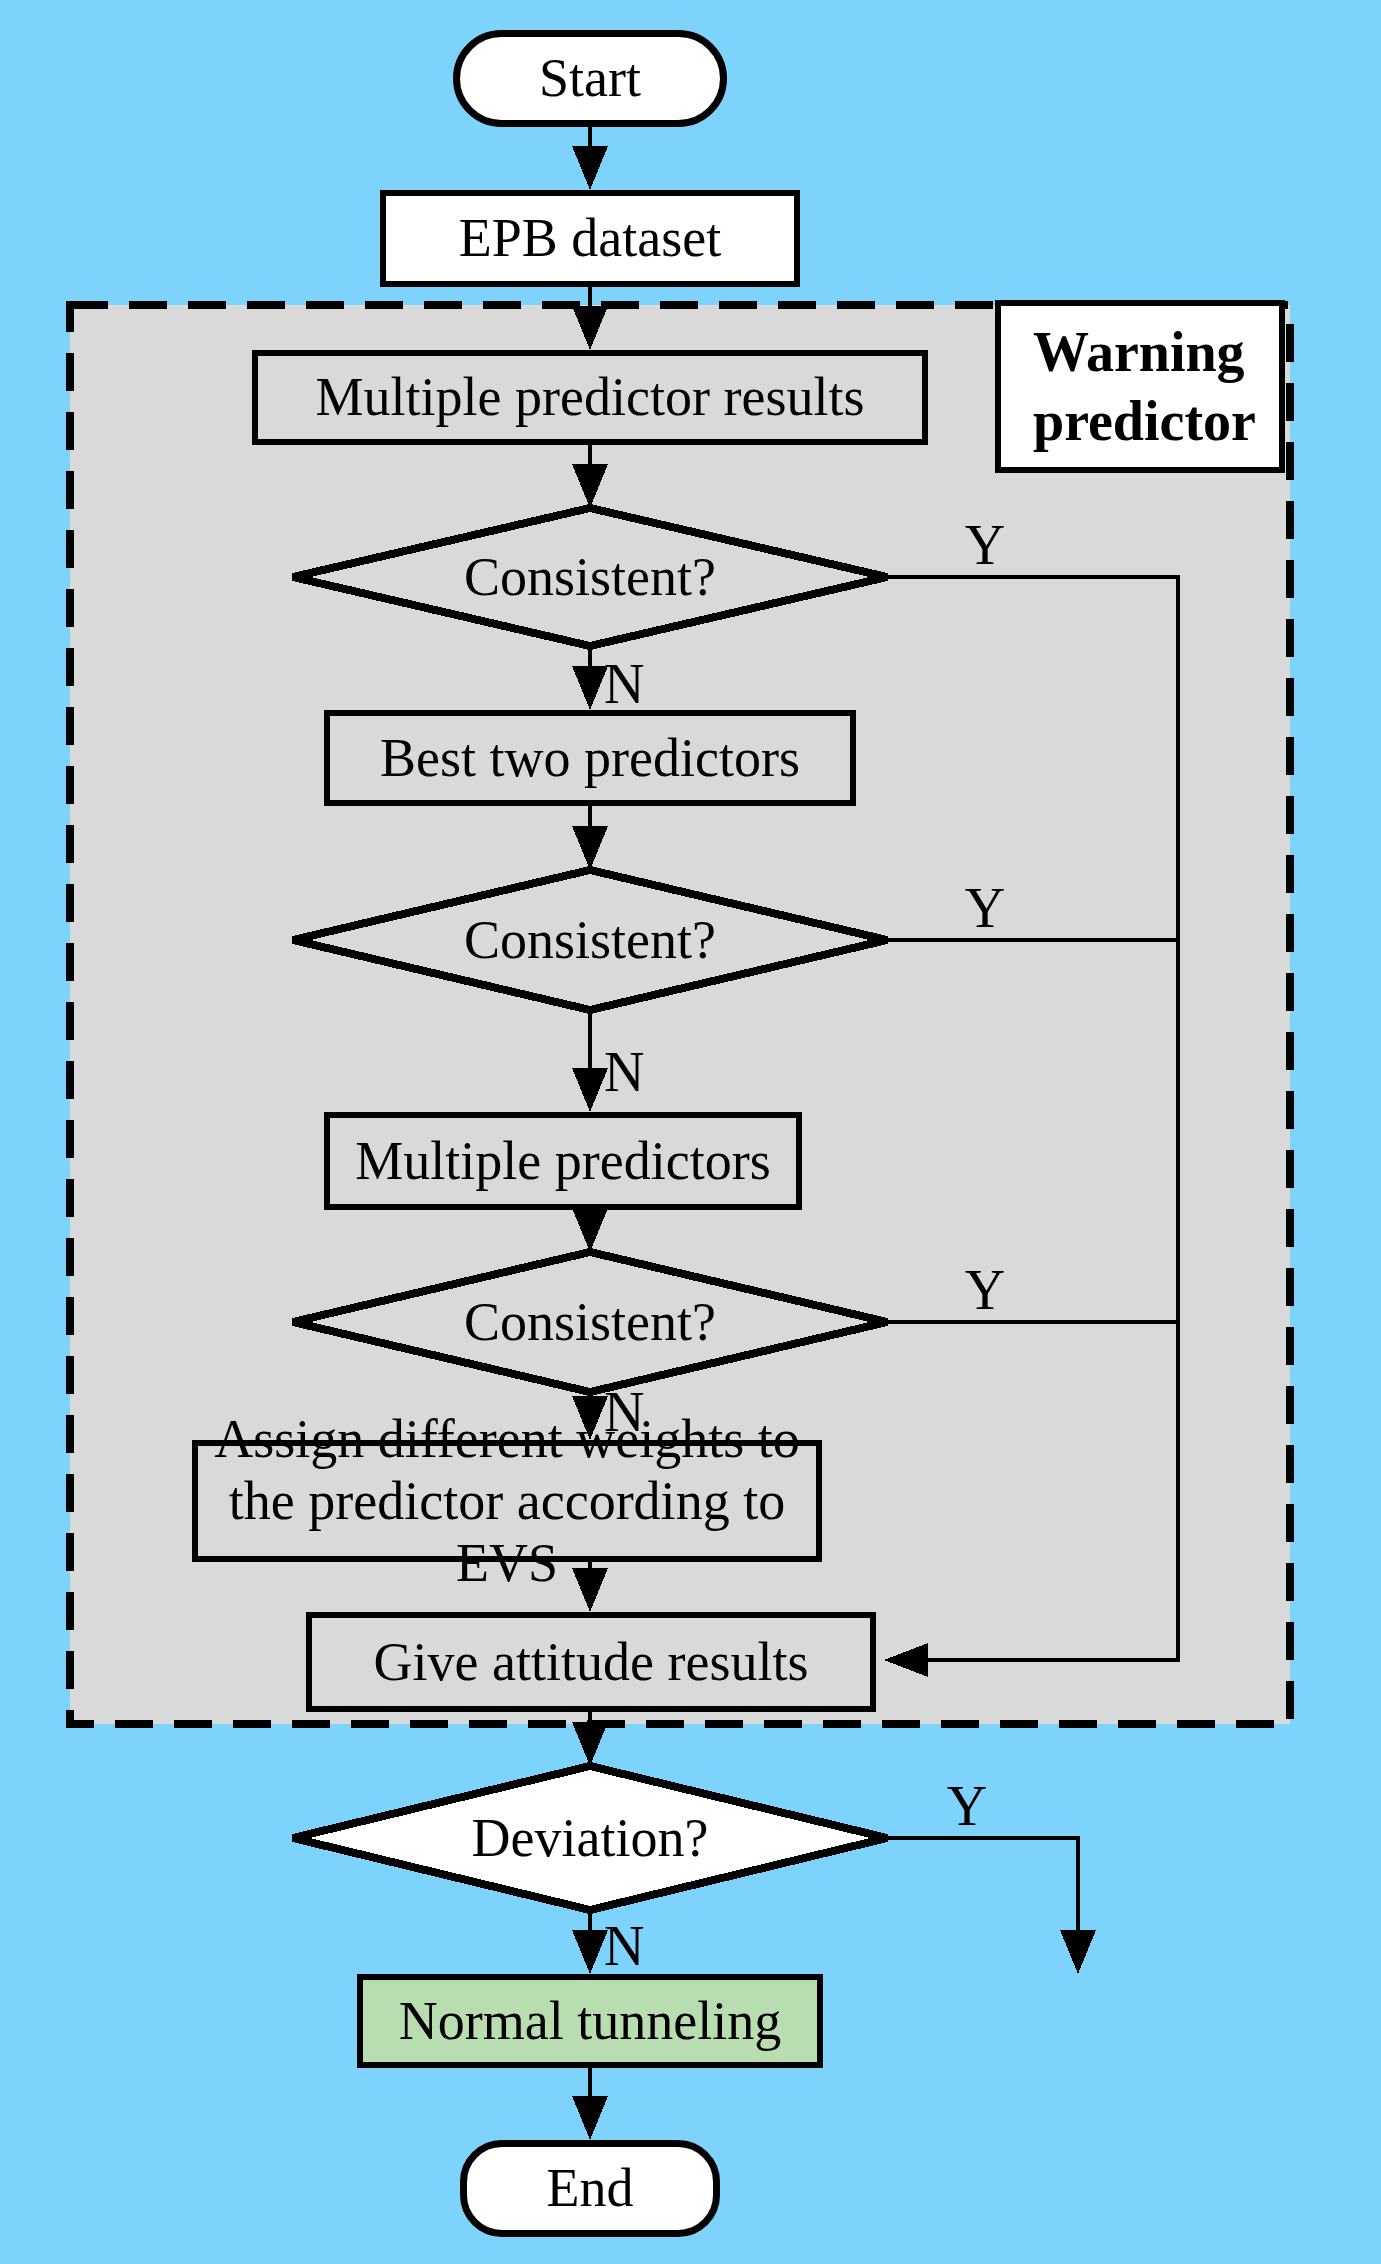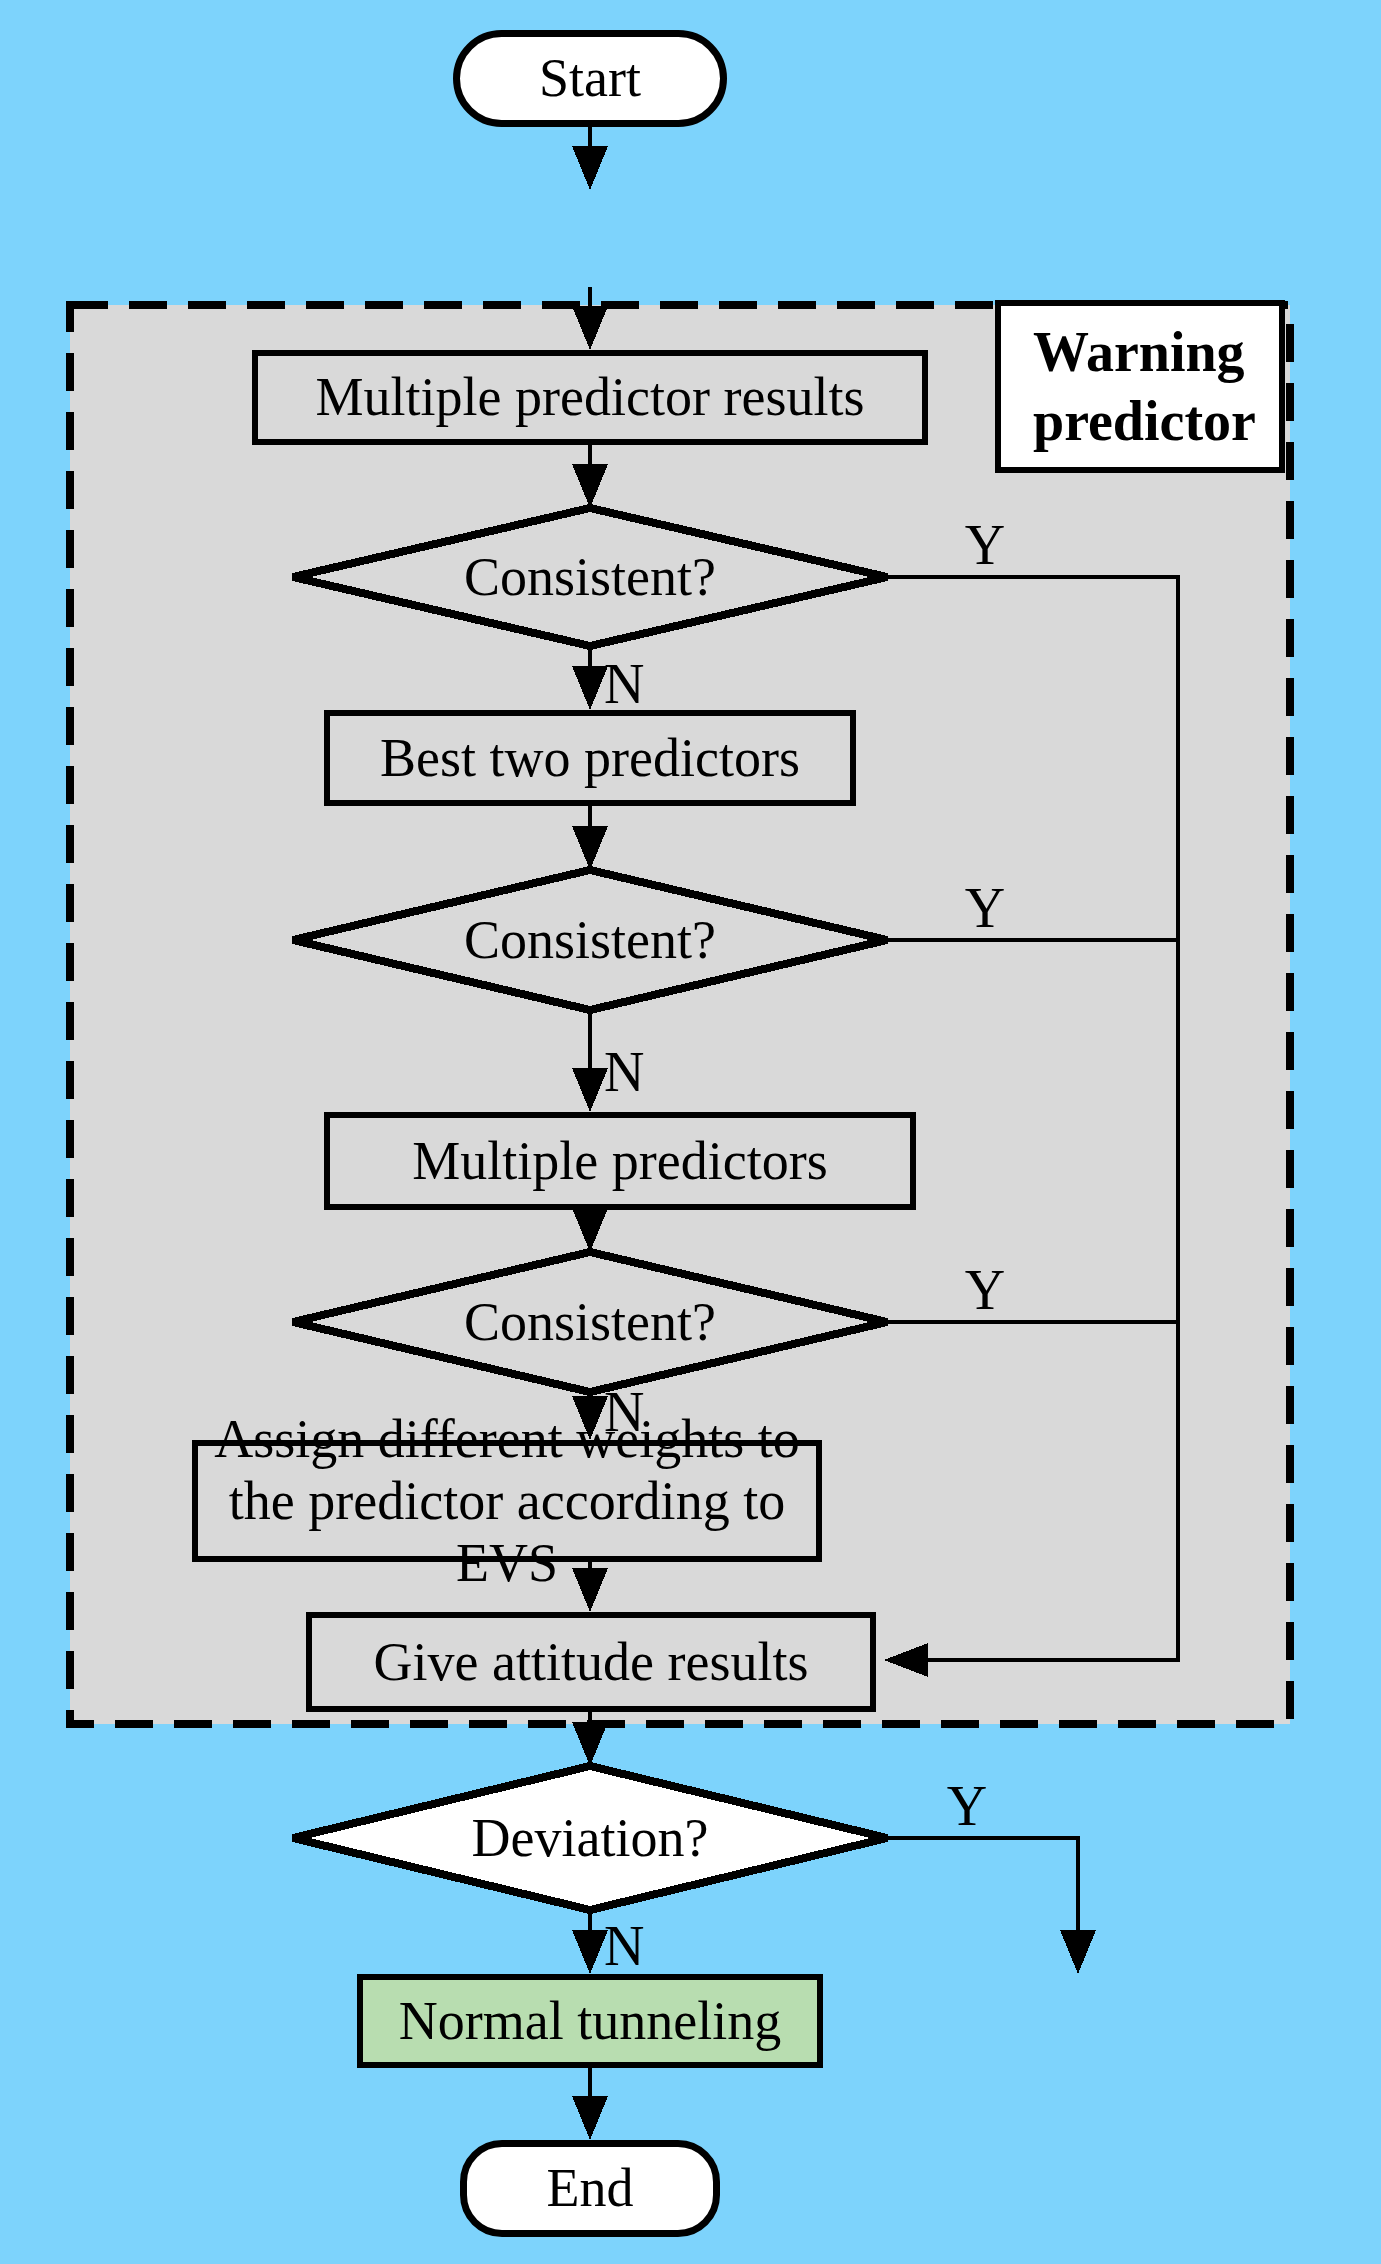--- a/index.html
+++ b/index.html
@@ -121,20 +121,23 @@
     <polygon points="293,577 590,508 887,577 590,646" stroke="#000000" stroke-width="8" fill="#d9d9d9"></polygon>
     <polygon points="293,940 590,870 887,940 590,1010" stroke="#000000" stroke-width="8" fill="#d9d9d9"></polygon>
     <polygon points="293,1322 590,1252 887,1322 590,1392" stroke="#000000" stroke-width="8" fill="#d9d9d9"></polygon>
     <polygon points="293,1838 590,1766 887,1838 590,1910" stroke="#000000" stroke-width="8" fill="#ffffff"></polygon>
   </svg>
 
   <div class="node pill" style="left:453px; top:30px; width:274px; height:97px;">
     <span>Start</span>
   </div>
 
+  <div class="node" style="left:380px; top:190px; width:420px; height:97px;">
+    <span>EPB dataset</span>
+  </div>
 
   <div class="node warning-box" style="left:995px; top:300px; width:290px; height:173px; font-size:56px;">
     <span>Warning predictor</span>
   </div>
 
   <div class="node" style="left: 252px; top: 350px; width: 676px; height: 95px; background-color: rgb(217, 217, 217);">
     <span>Multiple predictor results</span>
   </div>
 
   <div class="diamond-text" style="left:340px; top:541px; width:500px; height:72px;">
@@ -142,21 +145,21 @@
   </div>
 
   <div class="node" style="left: 324px; top: 710px; width: 532px; height: 96px; background-color: rgb(217, 217, 217); align-items: center;">
     <span>Best two predictors</span>
   </div>
 
   <div class="diamond-text" style="left:340px; top:904px; width:500px; height:72px;">
     <span>Consistent?</span>
   </div>
 
-  <div class="node" style="left: 324px; top: 1112px; width: 592px; height: 98px; background-color: rgb(217, 217, 217);">
+  <div class="node" style="left: 324px; top: 1112px; width: 478px; height: 98px; background-color: rgb(217, 217, 217);">
     <span>Multiple predictors</span>
   </div>
 
   <div class="diamond-text" style="left:340px; top:1286px; width:500px; height:72px;">
     <span>Consistent?</span>
   </div>
 
   <div class="node" style="left: 192px; top: 1440px; width: 630px; height: 122px; background-color: rgb(217, 217, 217);">
     <span>Assign different weights to the predictor according to EVS</span>
   </div>

